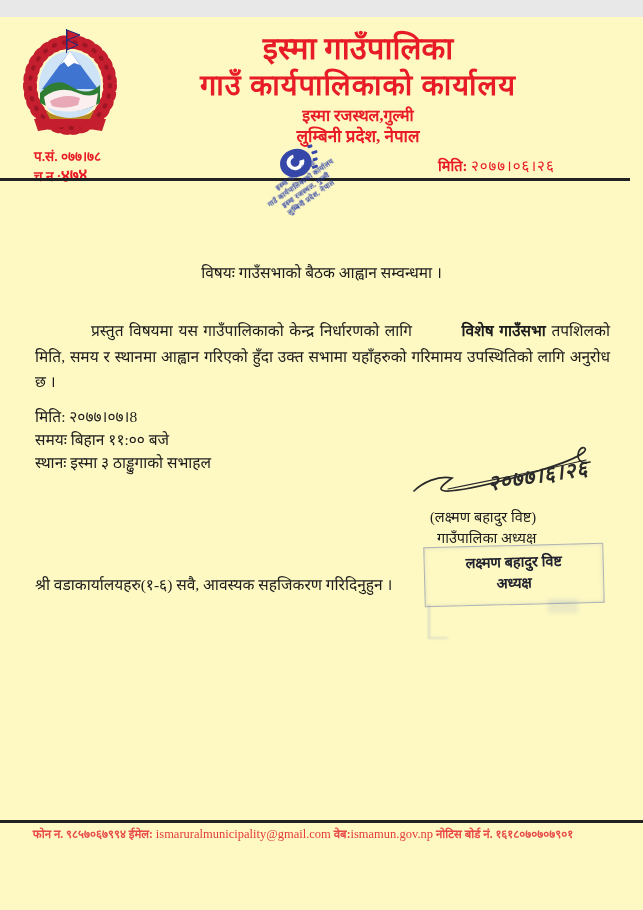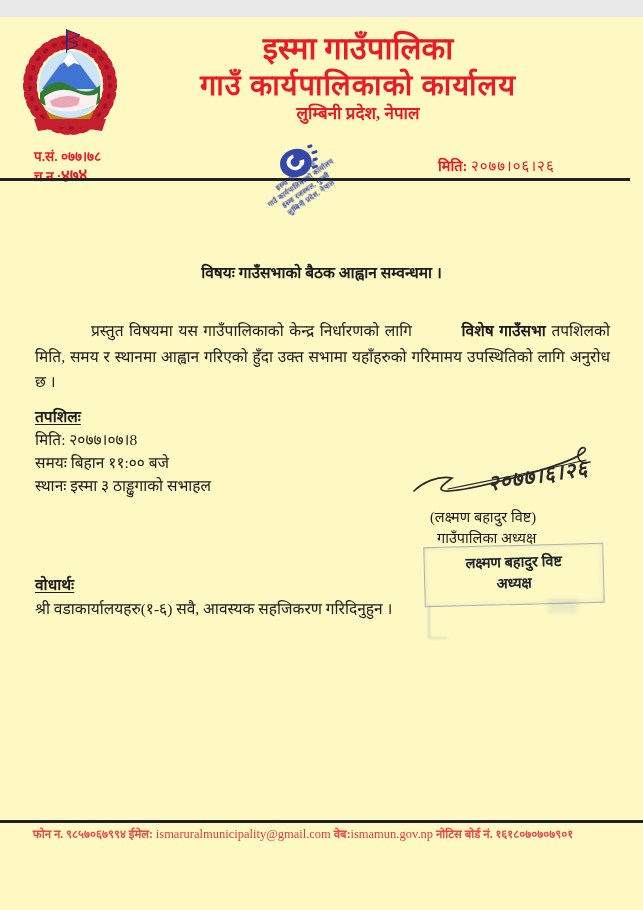--- a/index.html
+++ b/index.html
@@ -25,21 +25,21 @@
   .date-value{font-weight:normal;font-size:15px;letter-spacing:1px;}
   .header-rule{position:absolute;left:0;top:161px;width:630px;height:3px;background:#222;}
   
   .stamp{position:absolute;left:248px;top:126px;width:140px;height:112px;opacity:0.92;}
   .stamp-emblem{position:absolute;left:26px;top:0px;}
   .stamp-text{position:absolute;left:-6px;top:44px;width:150px;transform:rotate(-35deg);transform-origin:40px 30px;color:#2438a6;font-weight:bold;text-align:center;filter:blur(0.2px);}
   .stamp-text div{font-size:7px;line-height:9px;letter-spacing:0.4px;white-space:nowrap;}
   
   .recipient{position:absolute;left:35px;top:176px;font-size:15.5px;line-height:23px;}
   
-  .subject{position:absolute;left:0;top:244px;width:643px;text-align:center;font-size:15.5px;font-weight:700;}
+  .subject{position:absolute;left:0;top:244px;width:643px;text-align:center;font-size:15.5px;font-weight:400;}
   
   .body-para{position:absolute;left:35px;top:301px;width:575px;font-size:15.5px;line-height:25.5px;text-align:justify;text-indent:56px;}
   .body-para b{font-weight:bold;padding-left:44px;}
   
   .details{position:absolute;left:35px;top:388px;font-size:15.5px;line-height:23px;}
   .details .heading{font-weight:bold;text-decoration:underline;text-underline-offset:2px;}
   
   .signature-svg{position:absolute;left:408px;top:426px;}
   .hand-date{position:absolute;left:487px;top:444px;font-size:21px;font-weight:bold;font-style:italic;color:#2b2b2b;transform:rotate(-9deg);letter-spacing:1px;}
   .signer-name{position:absolute;left:430px;top:489px;font-size:14.5px;}
@@ -88,20 +88,21 @@
 
     <path d="M14,92 L86,92 L82,104 L50,99 L18,104 Z" fill="#c41e2f"></path>
 
     <path d="M47,2 L47,26 L46,26 L46,2 Z" fill="#1f2a7a"></path>
     <path d="M47,3 L60,8 L47,13 L58,18 L47,23 Z" fill="#c41e2f" stroke="#1f2a7a" stroke-width="1"></path>
   </svg>
 
   <div class="header-text">
     <div class="title1">इस्मा गाउँपालिका</div>
     <div class="title2">गाउँ कार्यपालिकाको कार्यालय</div>
+    <div class="title3">इस्मा रजस्थल,गुल्मी</div>
     <div class="title4">लुम्बिनी प्रदेश, नेपाल</div>
   </div>
 
   <div class="ref-block">
     <div>प.सं. ०७७।७८</div>
     <div><span>च.न.:</span><span class="dispatch-number">४७४</span></div>
   </div>
 
   <div class="date-block">
     <span>मिति:</span>
@@ -128,42 +129,40 @@
       <div>लुम्बिनी प्रदेश, नेपाल</div>
     </div>
   </div>
 
 
   <div class="subject">विषयः गाउँसभाको बैठक आह्वान सम्वन्धमा ।</div>
 
   <div class="body-para"><span>प्रस्तुत विषयमा यस गाउँपालिकाको केन्द्र निर्धारणको लागि </span><b>विशेष गाउँसभा</b><span> तपशिलको मिति, समय र स्थानमा आह्वान गरिएको हुँदा उक्त सभामा यहाँहरुको गरिमामय उपस्थितिको लागि अनुरोध छ ।</span></div>
 
   <div class="details">
-    <div class="heading">तपशिलः</div>
     <div>मिति: २०७७।०७।8</div>
     <div>समयः बिहान ११:०० बजे</div>
     <div>स्थानः इस्मा ३ ठाड्ढुगाको सभाहल</div>
   </div>
 
   <svg class="signature-svg" width="215" height="62" viewBox="0 0 215 62">
     <path d="M6,48 C14,40 30,32 44,35 C36,41 28,47 37,48 C52,49 95,38 130,28 C150,22 168,16 176,9 C180,5 174,2 171,8 C168,15 172,22 182,19" fill="none" stroke="#2a2a2a" stroke-width="1.7" stroke-linecap="round"></path>
     <path d="M40,46 C80,38 140,26 178,17" fill="none" stroke="#2a2a2a" stroke-width="1.2" stroke-linecap="round"></path>
   </svg>
   <div class="hand-date">२०७७।६।२६</div>
 
   <div class="signer-name">(लक्ष्मण बहादुर विष्ट)</div>
   <div class="signer-title">गाउँपालिका अध्यक्ष</div>
 
   <div class="stamp-box">
     <div>लक्ष्मण बहादुर विष्ट</div>
     <div>अध्यक्ष</div>
   </div>
 
   <div class="cc">
-    <div class="heading">वोधार्थः</div>
     <div>श्री वडाकार्यालयहरु(१-६) सवै, आवस्यक सहजिकरण गरिदिनुहुन ।</div>
   </div>
 
   <div class="smudge1"></div>
   <div class="smudge2"></div>
 
   <div class="footer-rule"></div>
   <div class="footer">
     <span>फोन न. ९८५७०६७९९४</span>
     <span>ईमेल:</span>

